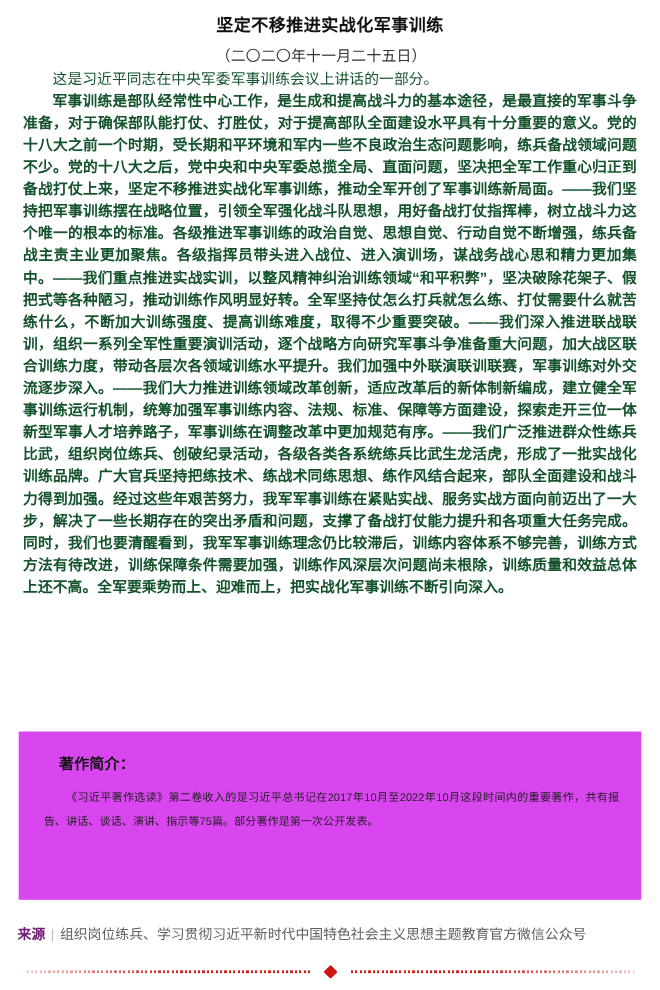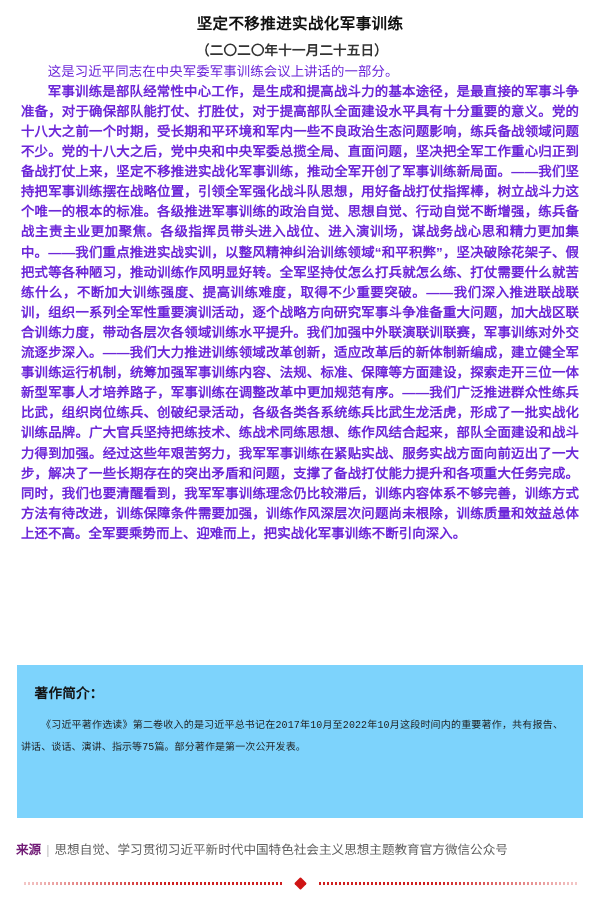--- a/index.html
+++ b/index.html
@@ -32,37 +32,37 @@
   .doc-title {
     font-size: 15.5px;
     font-weight: bold;
     color: #111111;
     letter-spacing: 0.4px;
     line-height: 1.45;
     margin: 0;
   }
   .doc-date {
     font-size: 13.5px;
-    font-weight: bold;
+    font-weight: normal;
     color: #333333;
     letter-spacing: 0.2px;
     line-height: 1.5;
     margin: 6px 16px 0 0;
   }
 
   
   .body-wrap {
     padding: 0 21px;
     box-sizing: border-box;
   }
   p.para {
     margin: 0;
     font-size: 13.4px;
     line-height: 20.1px;
-    color: #6d28d9;
+    color: #14532d;
     text-align: justify;
     text-justify: inter-ideograph;
     text-indent: 2em;
     letter-spacing: 0.1px;
   }
   .lede {
     margin-top: 20px;
   }
   .main-para {
     margin-top: 20px;
@@ -70,23 +70,22 @@
   }
 
   
   .note-box {
     position: absolute;
     left: 17px;
     top: 665px;
     width: 566px;
     height: 153px;
     box-sizing: border-box;
-    background: #7dd3fc;
-    padding: 20px 20px 0 4px;
-    font-family: Liberation Mono, monospace;
+    background: #d946ef;
+    padding: 20px 20px 0 23px;
   }
   .note-heading {
     margin: 0;
     font-size: 13.6px;
     font-weight: bold;
     color: #141414;
     line-height: 20px;
     text-indent: 1em;
     letter-spacing: 0.2px;
   }
@@ -177,21 +176,21 @@
     <p class="para main-para">军事训练是部队经常性中心工作，是生成和提高战斗力的基本途径，是最直接的军事斗争准备，对于确保部队能打仗、打胜仗，对于提高部队全面建设水平具有十分重要的意义。党的十八大之前一个时期，受长期和平环境和军内一些不良政治生态问题影响，练兵备战领域问题不少。党的十八大之后，党中央和中央军委总揽全局、直面问题，坚决把全军工作重心归正到备战打仗上来，坚定不移推进实战化军事训练，推动全军开创了军事训练新局面。——我们坚持把军事训练摆在战略位置，引领全军强化战斗队思想，用好备战打仗指挥棒，树立战斗力这个唯一的根本的标准。各级推进军事训练的政治自觉、思想自觉、行动自觉不断增强，练兵备战主责主业更加聚焦。各级指挥员带头进入战位、进入演训场，谋战务战心思和精力更加集中。——我们重点推进实战实训，以整风精神纠治训练领域“和平积弊”，坚决破除花架子、假把式等各种陋习，推动训练作风明显好转。全军坚持仗怎么打兵就怎么练、打仗需要什么就苦练什么，不断加大训练强度、提高训练难度，取得不少重要突破。——我们深入推进联战联训，组织一系列全军性重要演训活动，逐个战略方向研究军事斗争准备重大问题，加大战区联合训练力度，带动各层次各领域训练水平提升。我们加强中外联演联训联赛，军事训练对外交流逐步深入。——我们大力推进训练领域改革创新，适应改革后的新体制新编成，建立健全军事训练运行机制，统筹加强军事训练内容、法规、标准、保障等方面建设，探索走开三位一体新型军事人才培养路子，军事训练在调整改革中更加规范有序。——我们广泛推进群众性练兵比武，组织岗位练兵、创破纪录活动，各级各类各系统练兵比武生龙活虎，形成了一批实战化训练品牌。广大官兵坚持把练技术、练战术同练思想、练作风结合起来，部队全面建设和战斗力得到加强。经过这些年艰苦努力，我军军事训练在紧贴实战、服务实战方面向前迈出了一大步，解决了一些长期存在的突出矛盾和问题，支撑了备战打仗能力提升和各项重大任务完成。同时，我们也要清醒看到，我军军事训练理念仍比较滞后，训练内容体系不够完善，训练方式方法有待改进，训练保障条件需要加强，训练作风深层次问题尚未根除，训练质量和效益总体上还不高。全军要乘势而上、迎难而上，把实战化军事训练不断引向深入。</p>
   </div>
 
   <div class="note-box">
     <div class="note-heading">著作简介：</div>
     <div class="note-body">《习近平著作选读》第二卷收入的是习近平总书记在2017年10月至2022年10月这段时间内的重要著作，共有报告、讲话、谈话、演讲、指示等75篇。部分著作是第一次公开发表。</div>
   </div>
 
   <div class="footer">
     <div class="source-line">
-      <span class="source-label">来源</span><span class="source-sep">|</span><span class="source-text">思想自觉、学习贯彻习近平新时代中国特色社会主义思想主题教育官方微信公众号</span>
+      <span class="source-label">来源</span><span class="source-sep">|</span><span class="source-text">组织岗位练兵、学习贯彻习近平新时代中国特色社会主义思想主题教育官方微信公众号</span>
     </div>
     <div class="divider">
       <span class="dot-rule left"></span>
       <span class="diamond"></span>
       <span class="dot-rule right"></span>
     </div>
   </div>
 
 </div>
 

